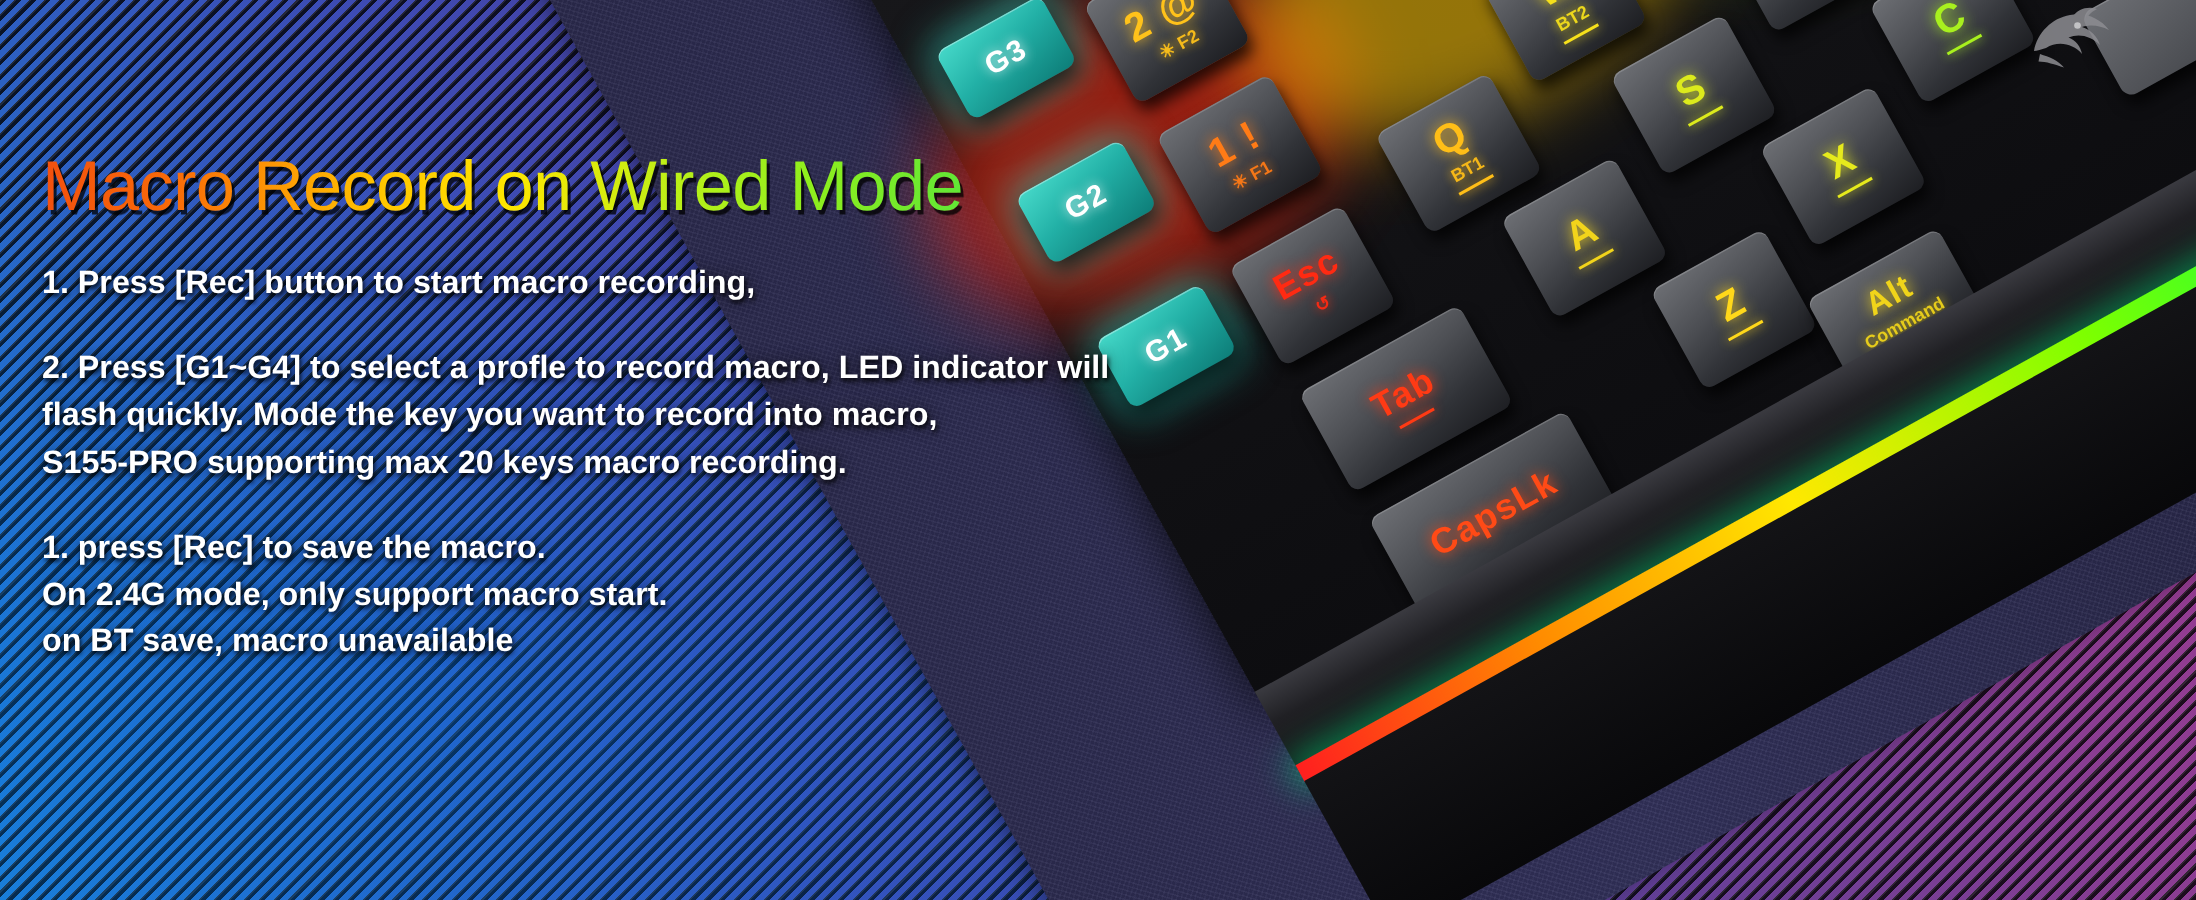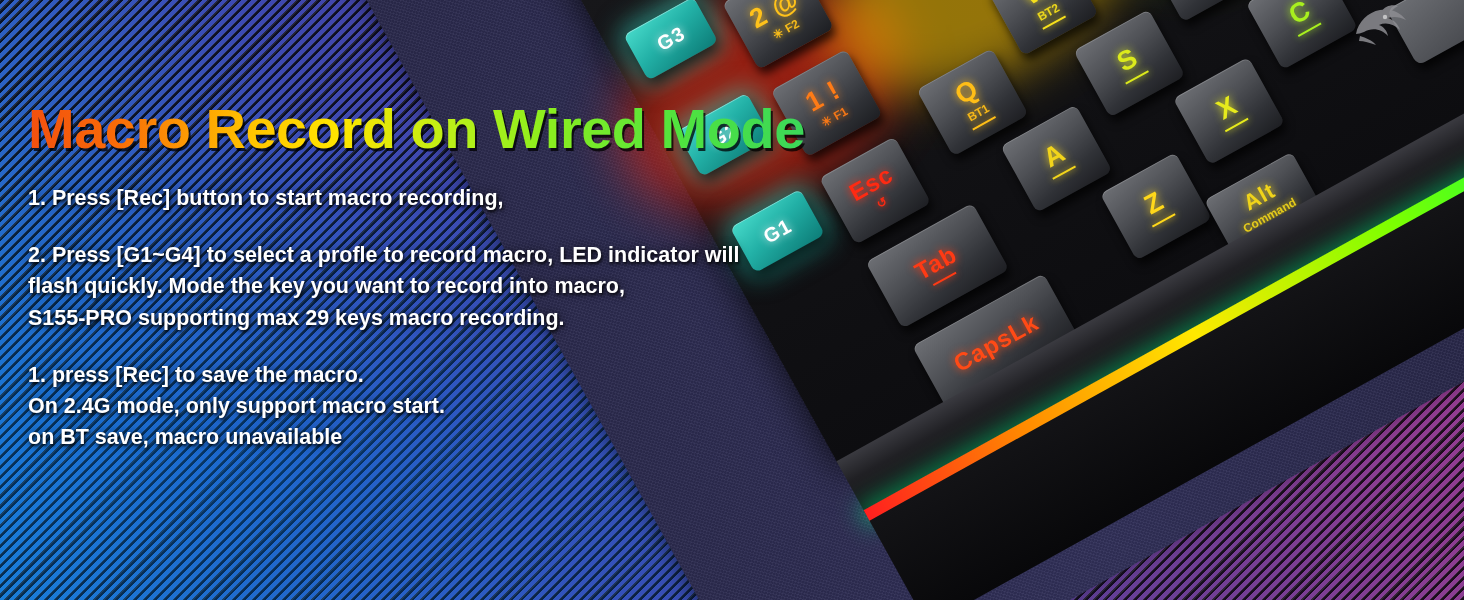--- a/index.html
+++ b/index.html
@@ -60,21 +60,21 @@
     font-family:"Liberation Sans", sans-serif;font-weight:700;line-height:1;overflow:hidden;}
   .key .lg{font-size:27px;letter-spacing:1px;text-shadow:0 0 9px currentColor;}
   .key .sub{font-size:12px;margin-top:4px;opacity:.95;text-shadow:0 0 7px currentColor;}
   .key .dash{width:26px;height:2px;margin-top:5px;background:currentColor;box-shadow:0 0 7px currentColor;}
   .key.gkey{background:linear-gradient(160deg,#46d9c9 0%,#22b0a6 45%,#0d7d78 100%);
     box-shadow:0 7px 14px rgba(0,0,0,.7), 0 0 26px 6px rgba(40,230,210,.55), inset 0 1px 0 rgba(255,255,255,.35);}
   .key.gkey .lg,.key.rec .lg{color:#ffffff;font-size:20px;text-shadow:0 0 8px rgba(255,255,255,.8);}
 
   
   .copy{position:absolute;left:28px;top:96px;width:860px;z-index:40;}
-  .title{font-size:56px;font-weight:700;letter-spacing:-0.5px;margin:0 0 22px 0;
+  .title{font-size:47px;font-weight:400;letter-spacing:-0.5px;margin:0 0 22px 0;
     background:linear-gradient(90deg,#f2500f 0%,#f96a08 10%,#ffc400 26%,#ffe500 36%,#b7f019 50%,#8dee1e 60%,#4fe33f 76%,#2ecf6b 100%);
     -webkit-background-clip:text;background-clip:text;color:transparent;
     -webkit-text-fill-color:transparent;
     filter:drop-shadow(2px 3px 0 rgba(0,0,0,0.75));white-space:nowrap;}
   .para{margin:0 0 26px 0;}
   .line{font-size:21.5px;font-weight:600;color:#fff;line-height:1.45;white-space:nowrap;
     text-shadow:1px 2px 3px rgba(0,0,0,0.85), 0 0 10px rgba(0,0,0,0.6);}
 
   
   .logo{position:absolute;left:1352px;top:4px;width:62px;height:44px;z-index:30;opacity:.85;}
@@ -194,21 +194,21 @@
   <div class="copy">
     <h1 class="title">Macro Record on Wired Mode</h1>
 
     <div class="para">
       <div class="line">1. Press [Rec] button to start macro recording,</div>
     </div>
 
     <div class="para">
       <div class="line">2. Press [G1~G4] to select a profle to record macro, LED indicator will</div>
       <div class="line">flash quickly. Mode the key you want to record into macro,</div>
-      <div class="line">S155-PRO supporting max 29 keys macro recording.</div>
+      <div class="line">S155-PRO supporting max 20 keys macro recording.</div>
     </div>
 
     <div class="para">
       <div class="line">1. press [Rec] to save the macro.</div>
       <div class="line">On 2.4G mode, only support macro start.</div>
       <div class="line">on BT save, macro unavailable</div>
     </div>
   </div>
 
 </div>

